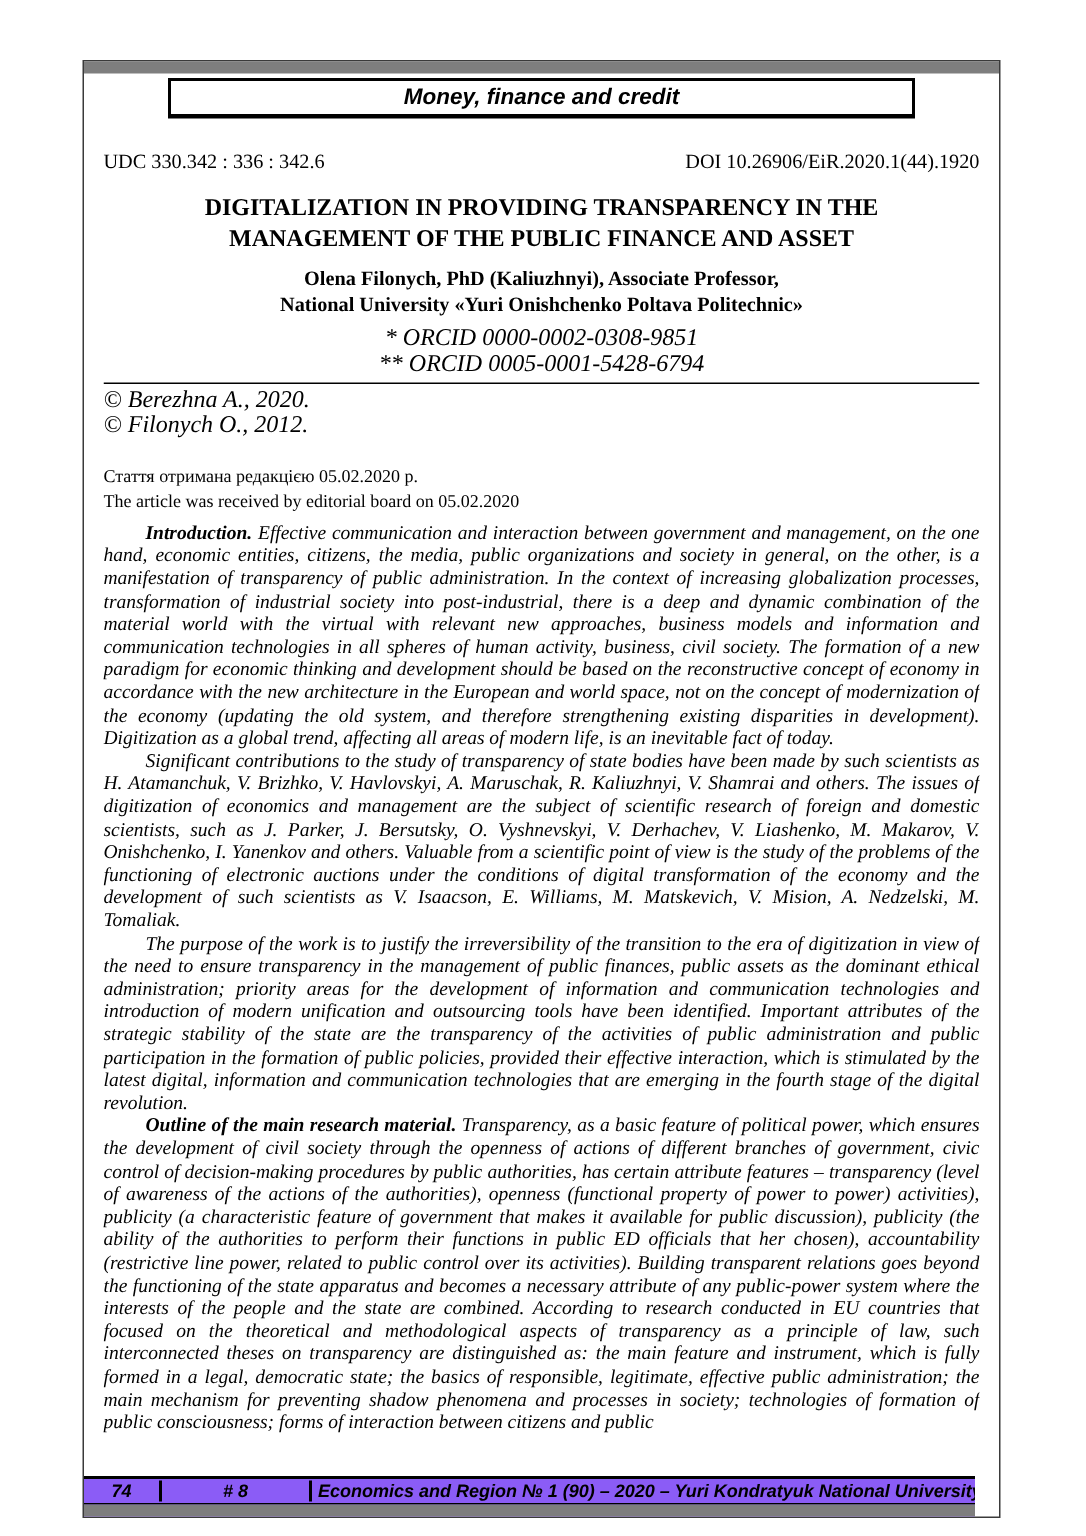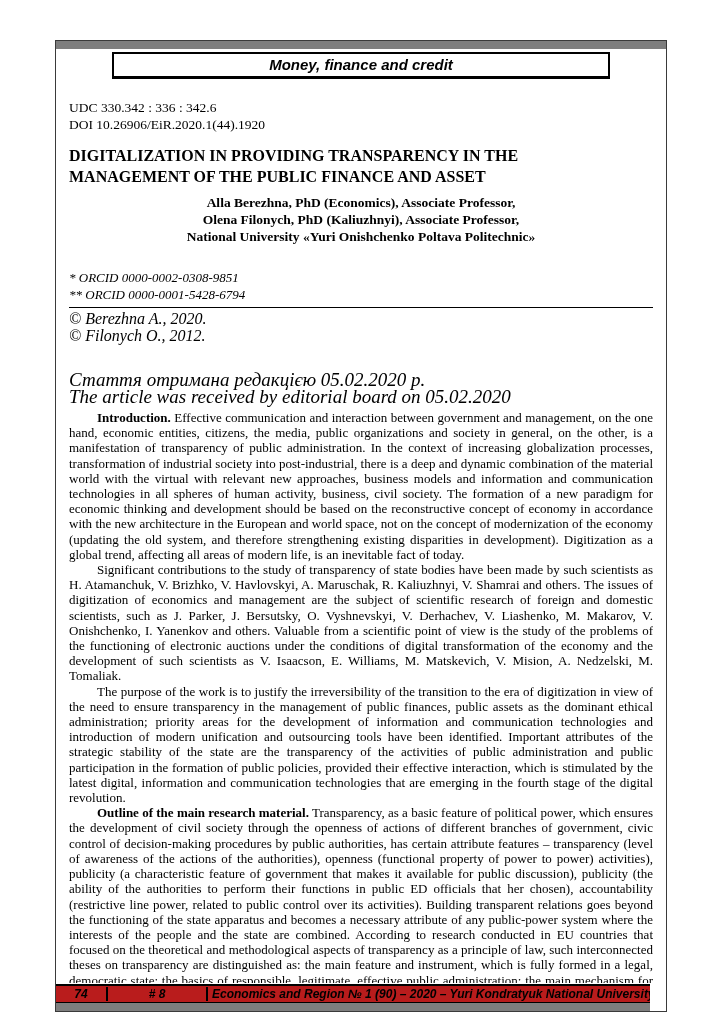--- a/index.html
+++ b/index.html
@@ -45,73 +45,74 @@
     right: 13px;
     top: 58px;
     bottom: 28px;
     overflow: hidden;
   }
   .meta-row {
     display: flex;
     justify-content: space-between;
     font-size: 13.5px;
     line-height: 17px;
-    flex-direction: column;
   }
   .title {
     margin-top: 12px;
+    text-align: center;
     font-weight: bold;
     font-size: 16px;
     line-height: 21px;
   }
   .authors {
     margin-top: 7px;
     text-align: center;
     font-weight: bold;
     font-size: 13.5px;
     line-height: 17px;
   }
   .orcid {
-    margin-top: 25px;
-    font-style: italic;
-    font-size: 13px;
+    margin-top: 7px;
+    font-style: italic;
+    font-size: 16px;
     line-height: 16.5px;
+    text-align: center;
   }
   .rule {
     margin-top: 4px;
     border-top: 1px solid #000;
   }
   .copyright {
     margin-top: 3px;
     font-style: italic;
     font-size: 16px;
     line-height: 16.5px;
   }
   .received {
-    margin-top: 28px;
-    font-style: italic;
-    font-size: 19px;
+    margin-top: 17px;
+    font-size: 12px;
     line-height: 16.5px;
   }
   .body-text {
     margin-top: 5px;
     font-size: 13px;
     line-height: 15.2px;
     text-align: justify;
+    font-style: italic;
   }
   .body-text p {
     text-indent: 28px;
   }
   .lead { font-weight: bold; }
   .footer {
     position: absolute;
     left: 0;
     right: 16px;
     bottom: 0;
-    background: #b91c1c;
+    background: #8b5cf6;
   }
   .footer-row {
     display: flex;
     align-items: center;
     height: 19px;
     border-top: 2px solid #000;
     border-bottom: 1px solid #000;
     font-family: "Liberation Sans", sans-serif;
     font-weight: bold;
     font-style: italic;
@@ -155,28 +156,27 @@
         <span>UDC 330.342 : 336 : 342.6</span>
         <span>DOI 10.26906/EiR.2020.1(44).1920</span>
       </div>
 
       <div class="title">
         <div>DIGITALIZATION IN PROVIDING TRANSPARENCY IN THE</div>
         <div>MANAGEMENT OF THE PUBLIC FINANCE AND ASSET</div>
       </div>
 
       <div class="authors">
-        <div>Alla Berezhna, PhD (Economics), Associate Professor,</div>
         <div>Olena Filonych, PhD (Kaliuzhnyi), Associate Professor,</div>
         <div>National University «Yuri Onishchenko Poltava Politechnic»</div>
       </div>
 
       <div class="orcid">
         <div>* ORCID 0000-0002-0308-9851</div>
-        <div>** ORCID 0000-0001-5428-6794</div>
+        <div>** ORCID 0005-0001-5428-6794</div>
       </div>
 
       <div class="rule"></div>
 
       <div class="copyright">
         <div>© Berezhna A., 2020.</div>
         <div>© Filonych O., 2012.</div>
       </div>
 
       <div class="received">

